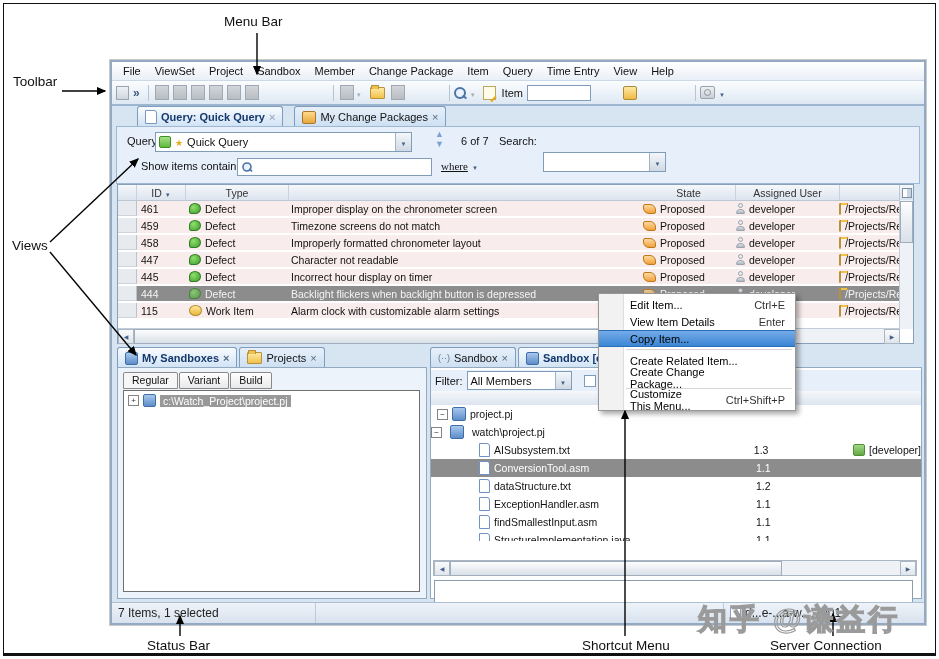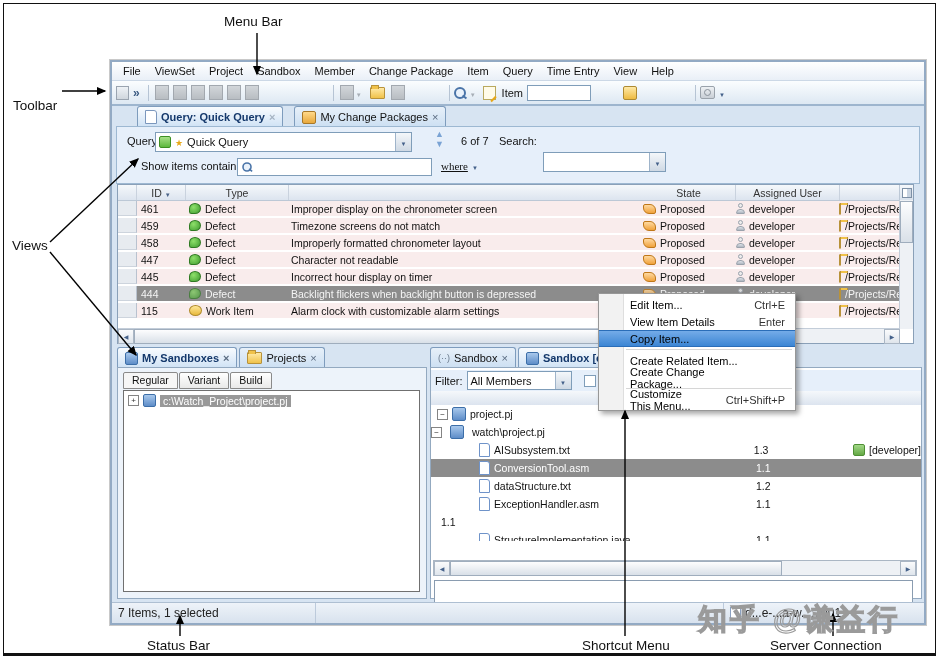--- a/index.html
+++ b/index.html
@@ -556,20 +556,24 @@
             <div class="mname ind3">
                 <i class="ic ic-file"></i>
               <span>ExceptionHandler.asm</span>
               </div>
             <div class="mrev">1.1</div>
             <div class="mlock">
                 <span></span>
               </div>
           </div>
           <div class="mrow">
+            <div class="mname ind3">
+                <i class="ic ic-file"></i>
+              <span>findSmallestInput.asm</span>
+              </div>
             <div class="mrev">1.1</div>
             <div class="mlock">
                 <span></span>
               </div>
           </div>
           <div class="mrow">
             <div class="mname ind3">
                 <i class="ic ic-file"></i>
               <span>StructureImplementation.java</span>
               </div>
@@ -624,21 +628,21 @@
         <span class="sc"></span>
     </div>
     <div class="csep"></div>
     <div class="cmi">
       <span>Customize This Menu...</span>
         <span class="sc">Ctrl+Shift+P</span>
     </div>
   </div>
 
   <div class="ann" style="left:224px;top:14px;">Menu Bar</div>
-  <div class="ann" style="left:13px;top:98px;">Toolbar</div>
+  <div class="ann" style="left:13px;top:74px;">Toolbar</div>
   <div class="ann" style="left:12px;top:238px;">Views</div>
   <div class="ann" style="left:147px;top:638px;">Status Bar</div>
   <div class="ann" style="left:582px;top:638px;">Shortcut Menu</div>
   <div class="ann" style="left:770px;top:638px;">Server Connection</div>
 
   <svg class="svg-overlay" width="939" height="659">
     <defs>
       <marker id="ah" markerWidth="8" markerHeight="8" refX="6" refY="3" orient="auto">
         <path d="M0,0 L7,3 L0,6 z" fill="#000"></path>
       </marker>

